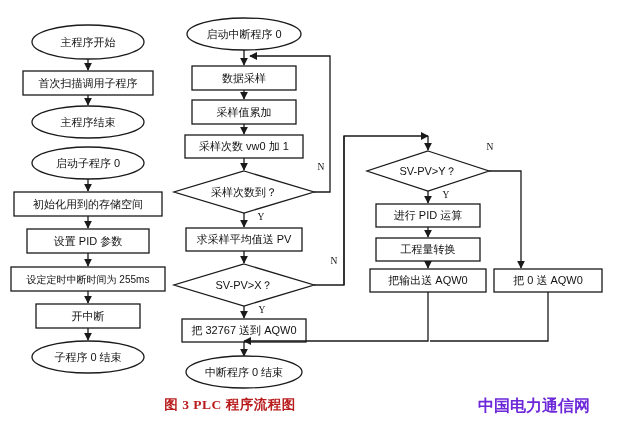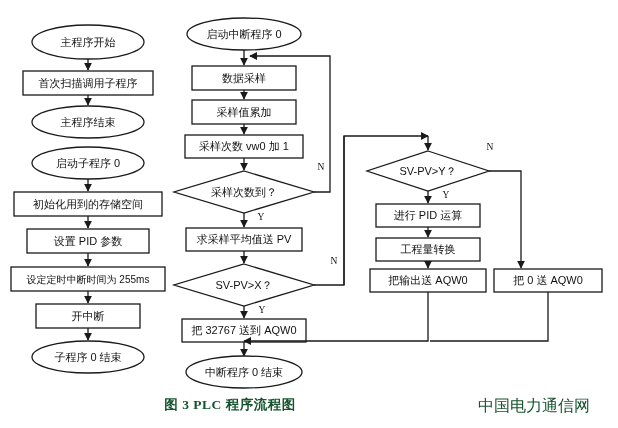--- a/index.html
+++ b/index.html
@@ -50,31 +50,31 @@
   }
   .caption {
     position: absolute;
     left: 0;
     top: 396px;
     width: 460px;
     text-align: center;
     font-family: "Liberation Serif", "DejaVu Serif", serif;
     font-size: 13.5px;
     font-weight: bold;
-    color: #14532d;
+    color: #b91c1c;
     letter-spacing: 0.5px;
   }
   .watermark {
     position: absolute;
     left: 478px;
     top: 396px;
     font-family: "Liberation Sans", "DejaVu Sans", sans-serif;
     font-size: 16px;
-    font-weight: normal;
-    color: #14532d;
+    font-weight: bold;
+    color: #6d28d9;
     letter-spacing: 0px;
     white-space: nowrap;
   }
 </style>
 </head>
 <body>
 
 <div id="canvas">
   <svg width="618" height="428" viewBox="0 0 618 428" xmlns="http://www.w3.org/2000/svg">
     <defs>

